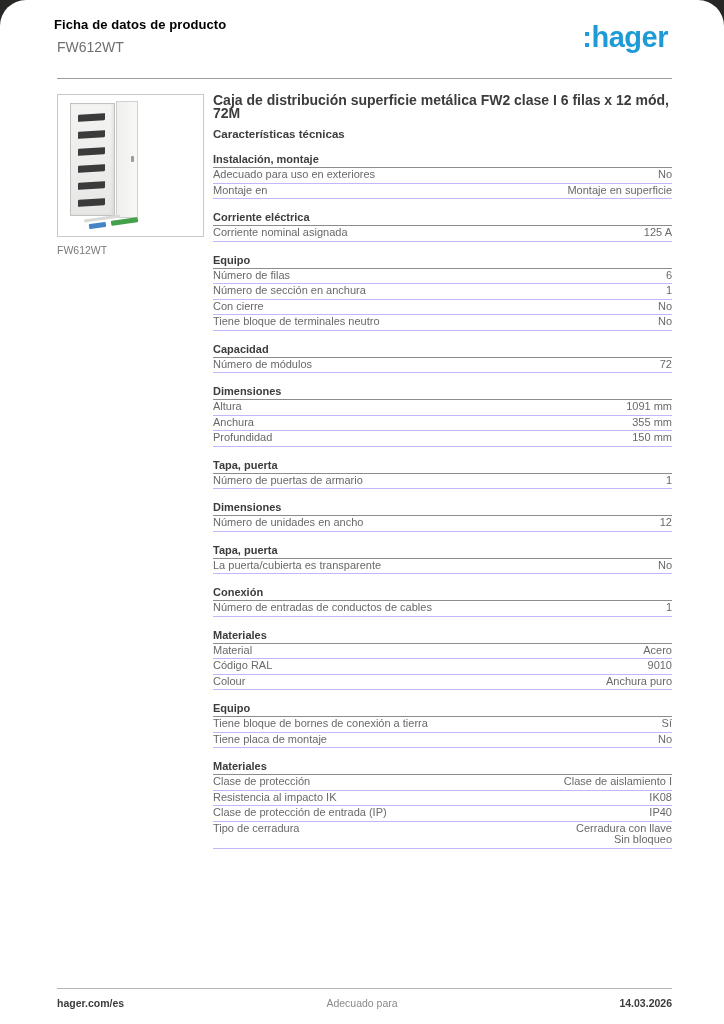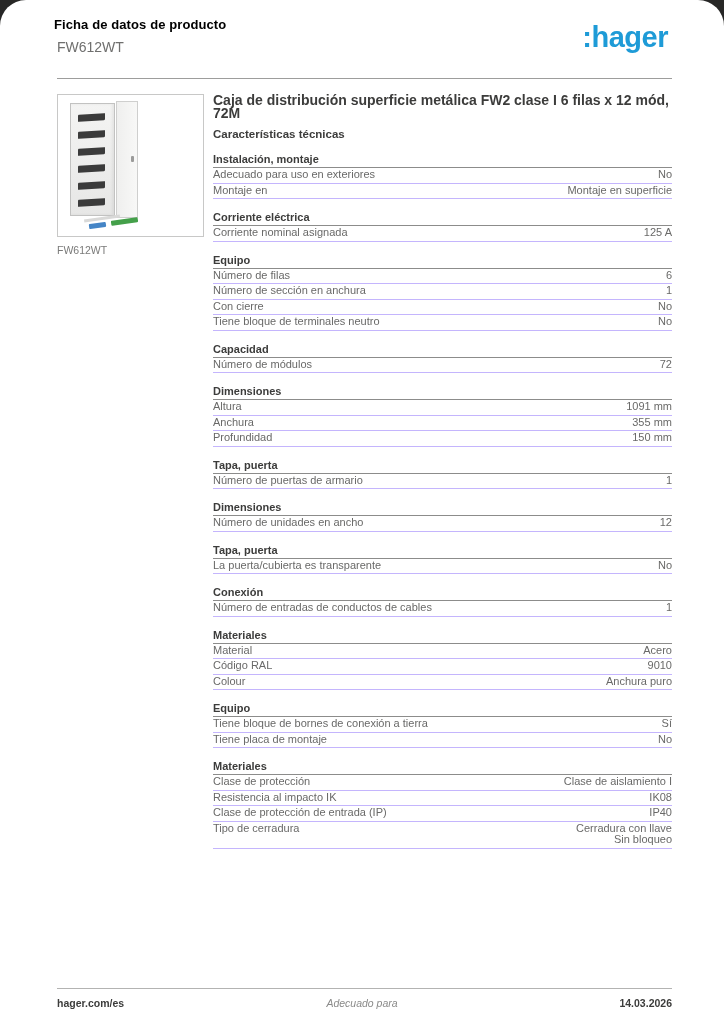--- a/index.html
+++ b/index.html
@@ -112,21 +112,21 @@
     position:absolute; left:57px; top:988px; width:615px; height:1px;
     background:#b3b3b2; border:none;
   }
   .footer-left {
     position:absolute; left:57px; top:997px;
     font-size:10.5px; font-weight:bold; color:#3c3c3b;
     text-decoration:none; cursor:pointer;text-align:center;
   }
   .footer-center {
     position:absolute; left:0; top:997px; width:724px; text-align:center;
-    font-size:10.5px; color:#8a8a89;font-style:italic;
+    font-size:10.5px; color:#8a8a89;
   }
   .footer-right {
     position:absolute; right:52px; top:997px;
     font-size:10.5px; font-weight:bold; color:#3c3c3b;
   }
 </style>
 </head>
 <body>
 
 <div class="page">

